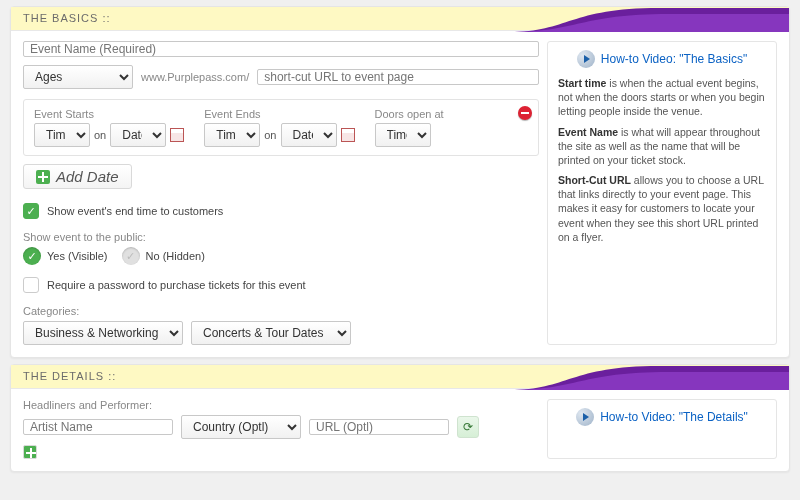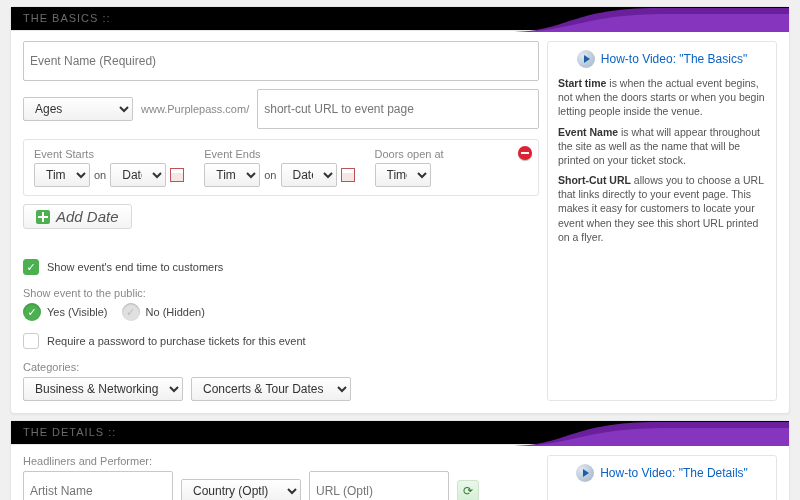--- a/index.html
+++ b/index.html
@@ -16,21 +16,21 @@
     background: #fff;
     border: 1px solid #e5e5e5;
     border-radius: 4px;
     margin: 6px 10px;
     box-shadow: 0 1px 2px rgba(0,0,0,0.05);
   }
   .panel-header {
     position: relative;
     height: 24px;
     border-bottom: 1px solid #e8e8e8;
-    background: #000000;
+    background: #fef9c3;
     font-size: 11px;
     letter-spacing: 1px;
     color: #6b6b6b;
     padding: 5px 12px;
   }
   .swoosh {
     position: absolute;
     right: 0;
     top: -1px;
     height: 26px;
@@ -78,21 +78,21 @@
     border-bottom: 4px solid transparent;
     margin-left: 2px;
   }
   .help-para { margin-bottom: 6px; }
   .help-para b { color:#333; }
 
   .txt-input, .sel {
     border: 1px solid #c8c8c8;
     border-radius: 2px;
     font-size: 12px;
-    padding: 12px 6px;
+    padding: 0 6px;
     background: #fff;
     color: #333;
   }
   .wide { width: 100%; }
   select.sel {
     height: 24px;
     padding: 2px 7px;
     background: linear-gradient(#fff,#f1f1f1);
   }
   .row { display:flex; align-items:center; gap:8px; margin-top:8px; }
@@ -223,21 +223,21 @@
             </div>
           </div>
         </div>
       </div>
 
       <button class="add-btn">
         <span class="plus"></span>
         <span>Add Date</span>
       </button>
 
-      <div class="row" style="margin-top:30px">
+      <div class="row" style="margin-top:14px">
         <span class="checkbox-square checked"></span>
         <span class="label-inline">Show event's end time to customers</span>
       </div>
 
       <span class="sec-label">Show event to the public:</span>
       <div class="row" style="margin-top:4px;gap:14px">
         <span style="display:flex;align-items:center;gap:6px">
           <span class="radio-btn on"></span>
           <span class="label-inline">Yes (Visible)</span>
         </span>

